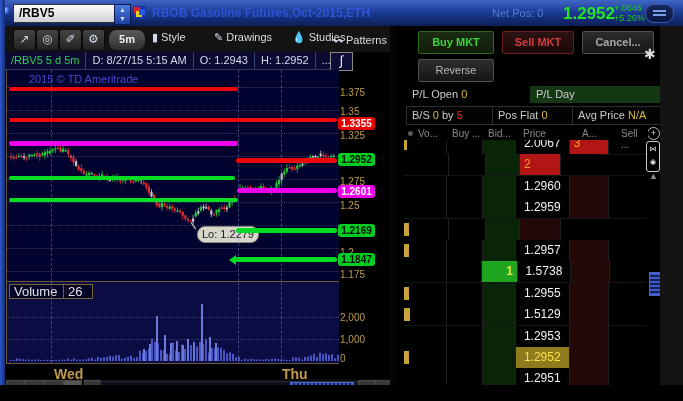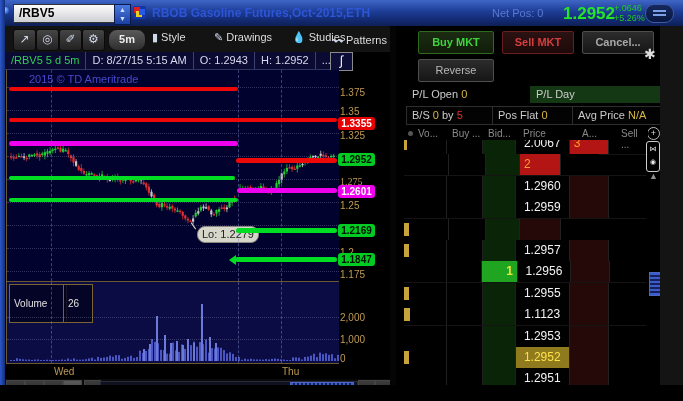--- a/index.html
+++ b/index.html
@@ -49,23 +49,23 @@
   .bubble{position:absolute;left:0;width:37px;height:13px;border-radius:3px;font-size:10px;
     font-weight:bold;text-align:center;line-height:13px;}
   .gridh{position:absolute;left:0;width:332px;height:0;border-top:1px dotted rgba(160,165,200,.30);}
   .sess{position:absolute;top:0;width:0;border-left:1px dashed rgba(130,140,200,.45);}
   .lvl{position:absolute;border-radius:3px;}
   #watermark{left:22px;top:3px;color:#4848c8;font-size:11px;}
   #lo-tip{left:190px;top:156px;width:60px;height:15px;background:#d6d6ca;border:1px solid #88887e;
     border-radius:8px;color:#222;font-size:11px;text-align:center;line-height:14px;}
   #lo-line{left:185px;top:149px;width:10px;height:8px;border-left:1px solid #d6d6ca;transform:rotate(-35deg);}
   .volcell{position:absolute;top:2px;height:13px;border:1px solid #7a6434;background:rgba(2,2,30,.8);
-    color:#e0e0e0;font-size:10px;line-height:13px;padding:12px 4px;}
+    color:#e0e0e0;font-size:13px;line-height:13px;padding:0 4px;}
   #x-labels{left:6px;top:366px;width:384px;height:13px;}
-  .xlab{position:absolute;color:#c09a52;font-size:10px;}
+  .xlab{position:absolute;color:#c09a52;font-size:14px;font-weight:bold;}
   
   #bottom-bar{left:5px;top:379px;width:392px;height:18px;background:#0a0a0a;}
   .bbtn{top:380px;width:17px;height:16px;background:linear-gradient(#3c3c3c,#1d1d1d);
     border:1px solid #444;color:#cfd8ea;font-size:10px;text-align:center;line-height:15px;}
   #scroll-track{left:100px;top:381px;width:256px;height:14px;background:#10101e;
     border:1px solid #2a2a3e;}
   #scroll-thumb{left:290px;top:382px;width:62px;height:12px;
     background:repeating-linear-gradient(90deg,#3c5cc8 0 2px,#16205e 2px 4px);border:1px solid #4a66c8;}
   
   #splitter{left:390px;top:26px;width:13px;height:371px;background:#050505;
@@ -580,21 +580,21 @@
       <div class="gridh" style="top: 57px;"></div>
       <div class="sess" style="left: 44px; height: 81px;"></div>
       <div class="sess" style="left: 231px; height: 81px;"></div>
       <div class="sess" style="left: 274px; height: 81px;"></div>
     </div>
 
   <div id="chart-axis" class="abs">
       <div class="tick" style="left: 2px; top: 17px;">1.375</div>
       <div class="tick" style="left: 2px; top: 36px;">1.35</div>
       <div class="tick" style="left: 2px; top: 60px;">1.325</div>
-      <div class="tick" style="left: 2px; top: 106px; font-family: Liberation Serif, serif;">1.275</div>
+      <div class="tick" style="left: 2px; top: 106px;">1.275</div>
       <div class="tick" style="left: 2px; top: 130px;">1.25</div>
       <div class="tick" style="left: 2px; top: 177px;">1.2</div>
       <div class="tick" style="left: 2px; top: 199px;">1.175</div>
       <div class="bubble" style="top: 47px; background: rgb(230, 0, 0); color: rgb(255, 255, 255);">1.3355</div>
       <div class="bubble" style="top: 83px; background: rgb(0, 204, 34); color: rgb(0, 17, 0);">1.2952</div>
       <div class="bubble" style="top: 115px; background: rgb(238, 0, 238); color: rgb(255, 255, 255);">1.2601</div>
       <div class="bubble" style="top: 154px; background: rgb(0, 204, 34); color: rgb(0, 17, 0);">1.2169</div>
       <div class="bubble" style="top: 183px; background: rgb(0, 204, 34); color: rgb(0, 17, 0);">1.1847</div>
       <div class="tick" style="left: 2px; top: 242px;">2,000</div>
       <div class="tick" style="left: 2px; top: 264px;">1,000</div>
@@ -699,41 +699,41 @@
         <div class="lc c-buy"></div>
         <div class="lc c-bid"></div>
         <div class="lc c-price">1.2957</div>
         <div class="lc c-ask"></div>
         <div class="lc c-sell"></div>
       </div>
       <div class="lrow" style="top: 128.4px;">
         <div class="lc c-vol"></div>
         <div class="lc c-buy"></div>
         <div class="lc c-bid bid-hot">1</div>
-        <div class="lc c-price">1.2956</div>
+        <div class="lc c-price">1.5738</div>
         <div class="lc c-ask"></div>
         <div class="lc c-sell"></div>
       </div>
       <div class="lrow" style="top: 149.8px;">
         <div class="lc c-vol">
           <div class="vbar" style="width: 5px;"></div>
         </div>
         <div class="lc c-buy"></div>
         <div class="lc c-bid"></div>
         <div class="lc c-price">1.2955</div>
         <div class="lc c-ask"></div>
         <div class="lc c-sell"></div>
       </div>
       <div class="lrow" style="top: 171.2px;">
         <div class="lc c-vol">
           <div class="vbar" style="width: 6px;"></div>
         </div>
         <div class="lc c-buy"></div>
         <div class="lc c-bid"></div>
-        <div class="lc c-price">1.1123</div>
+        <div class="lc c-price">1.5129</div>
         <div class="lc c-ask"></div>
         <div class="lc c-sell"></div>
       </div>
       <div class="lrow" style="top: 192.6px;">
         <div class="lc c-vol"></div>
         <div class="lc c-buy"></div>
         <div class="lc c-bid"></div>
         <div class="lc c-price">1.2953</div>
         <div class="lc c-ask"></div>
         <div class="lc c-sell"></div>

